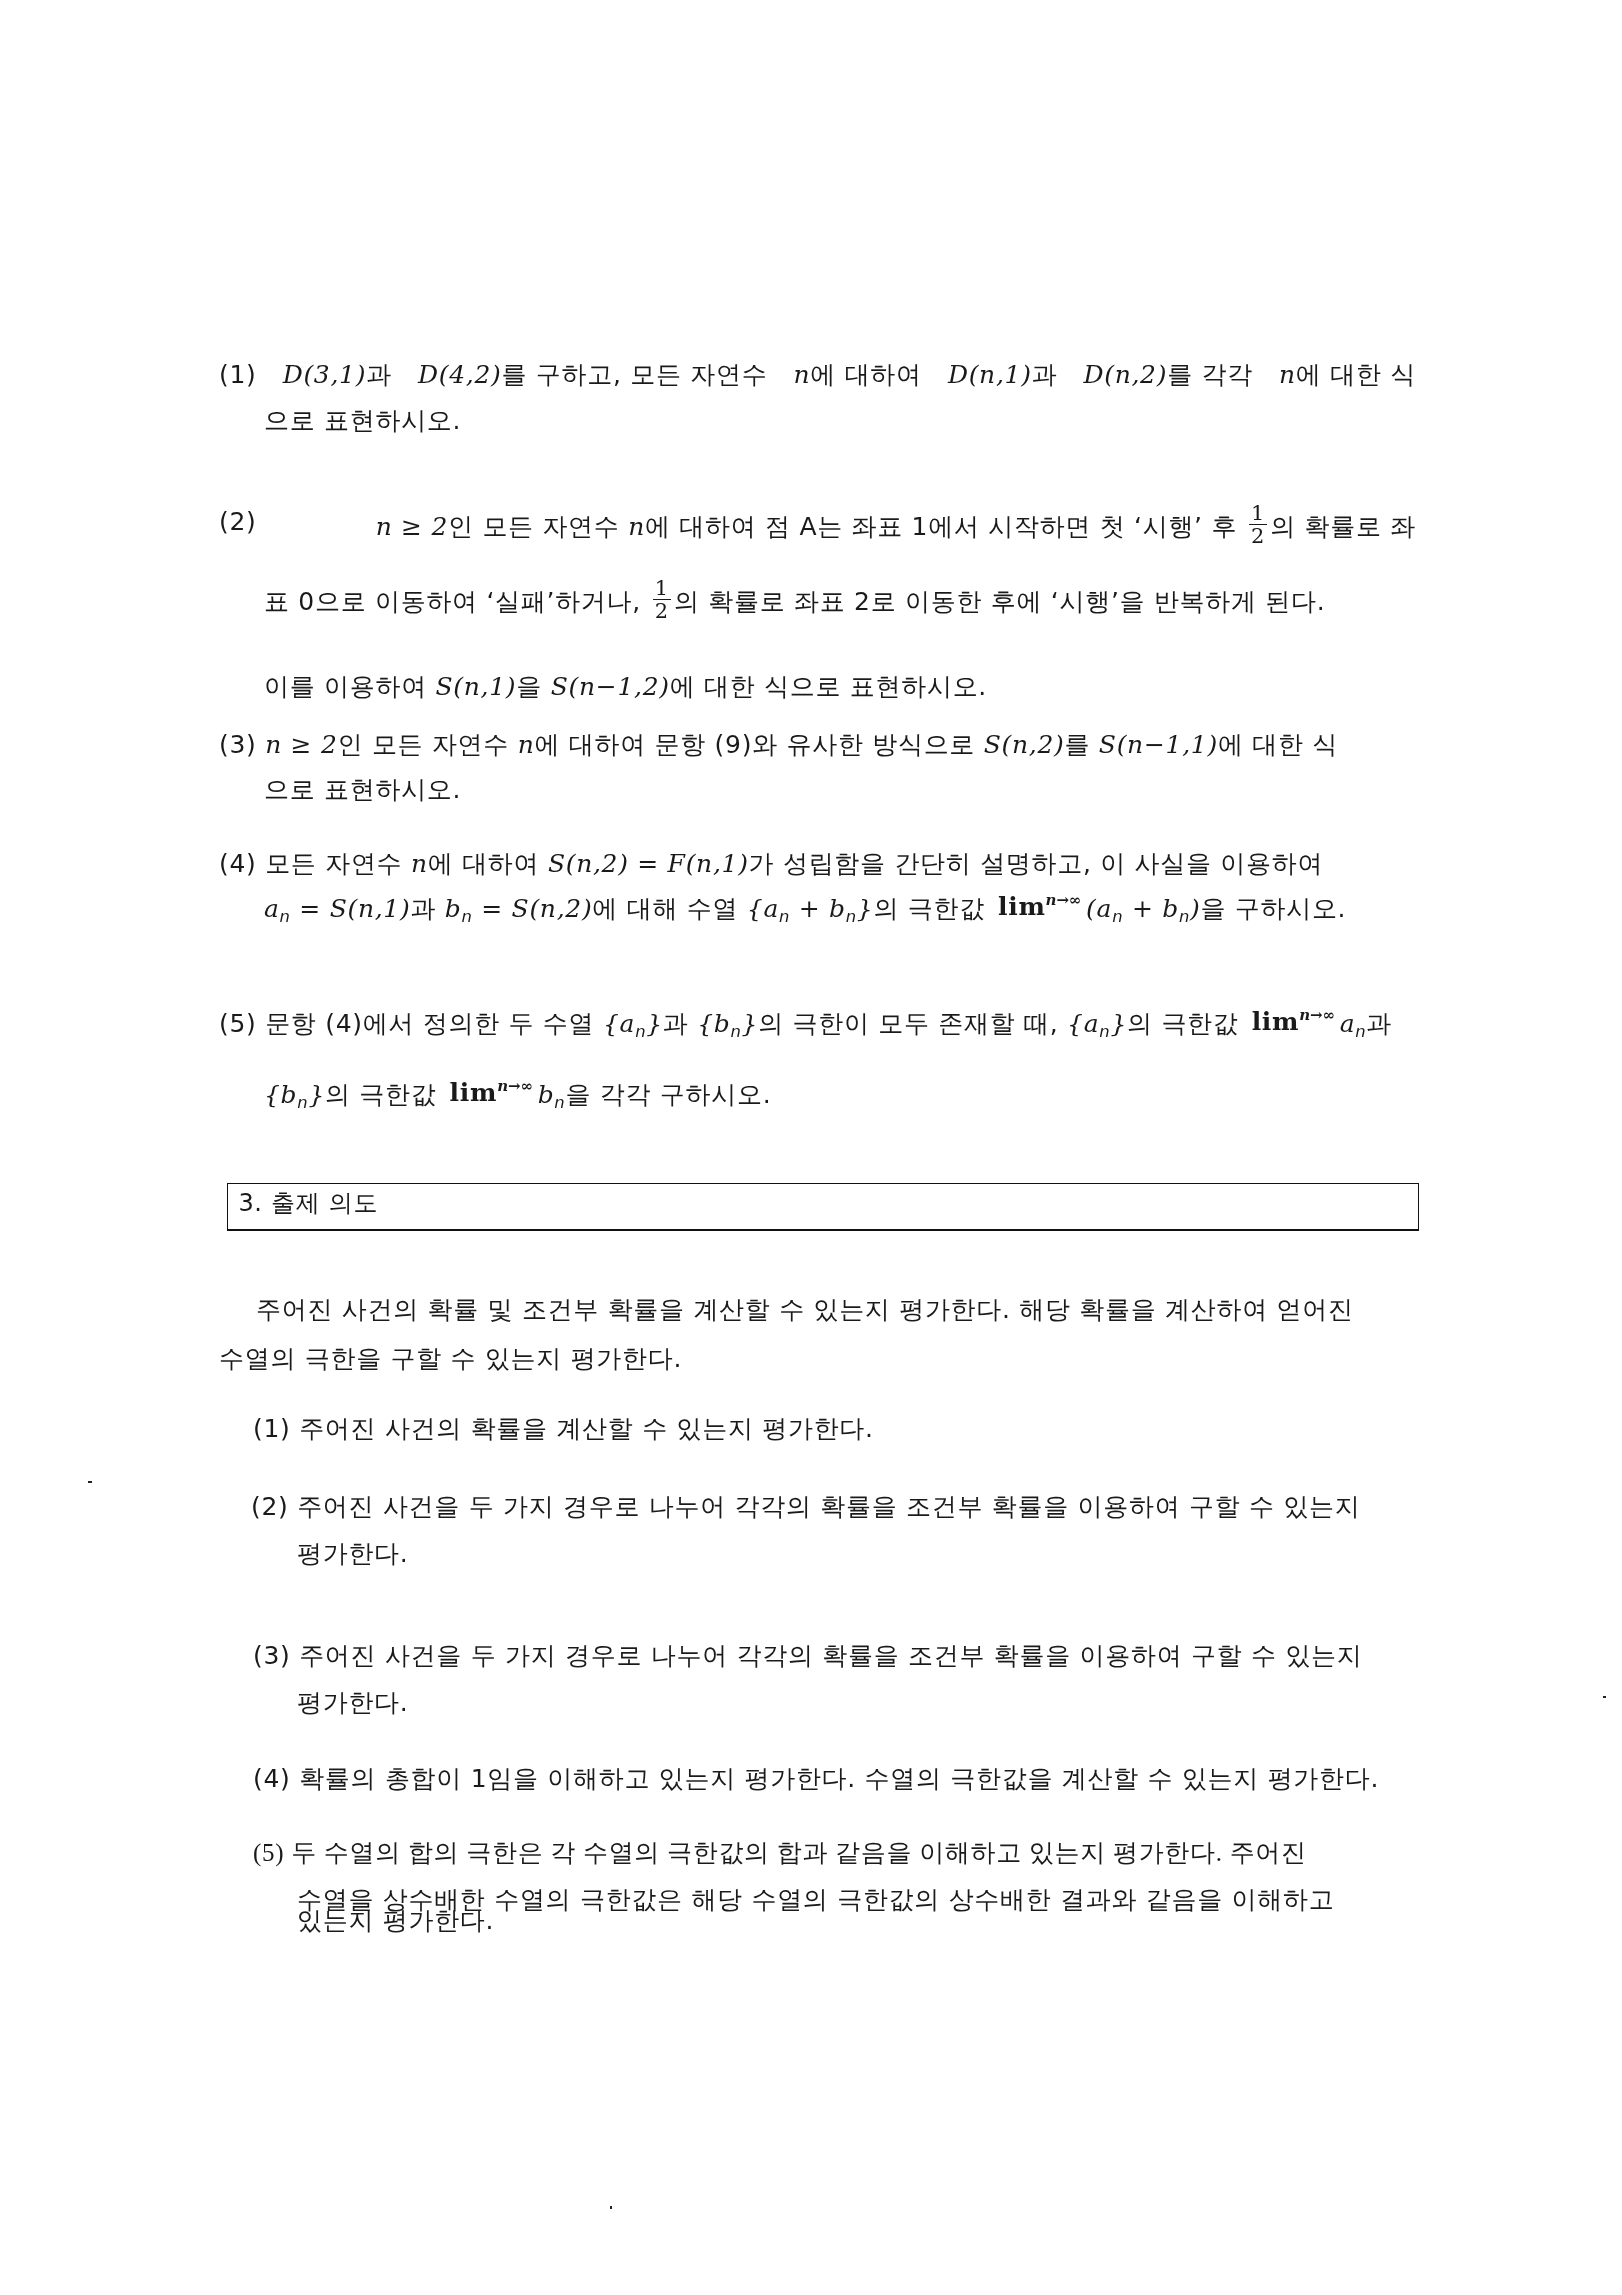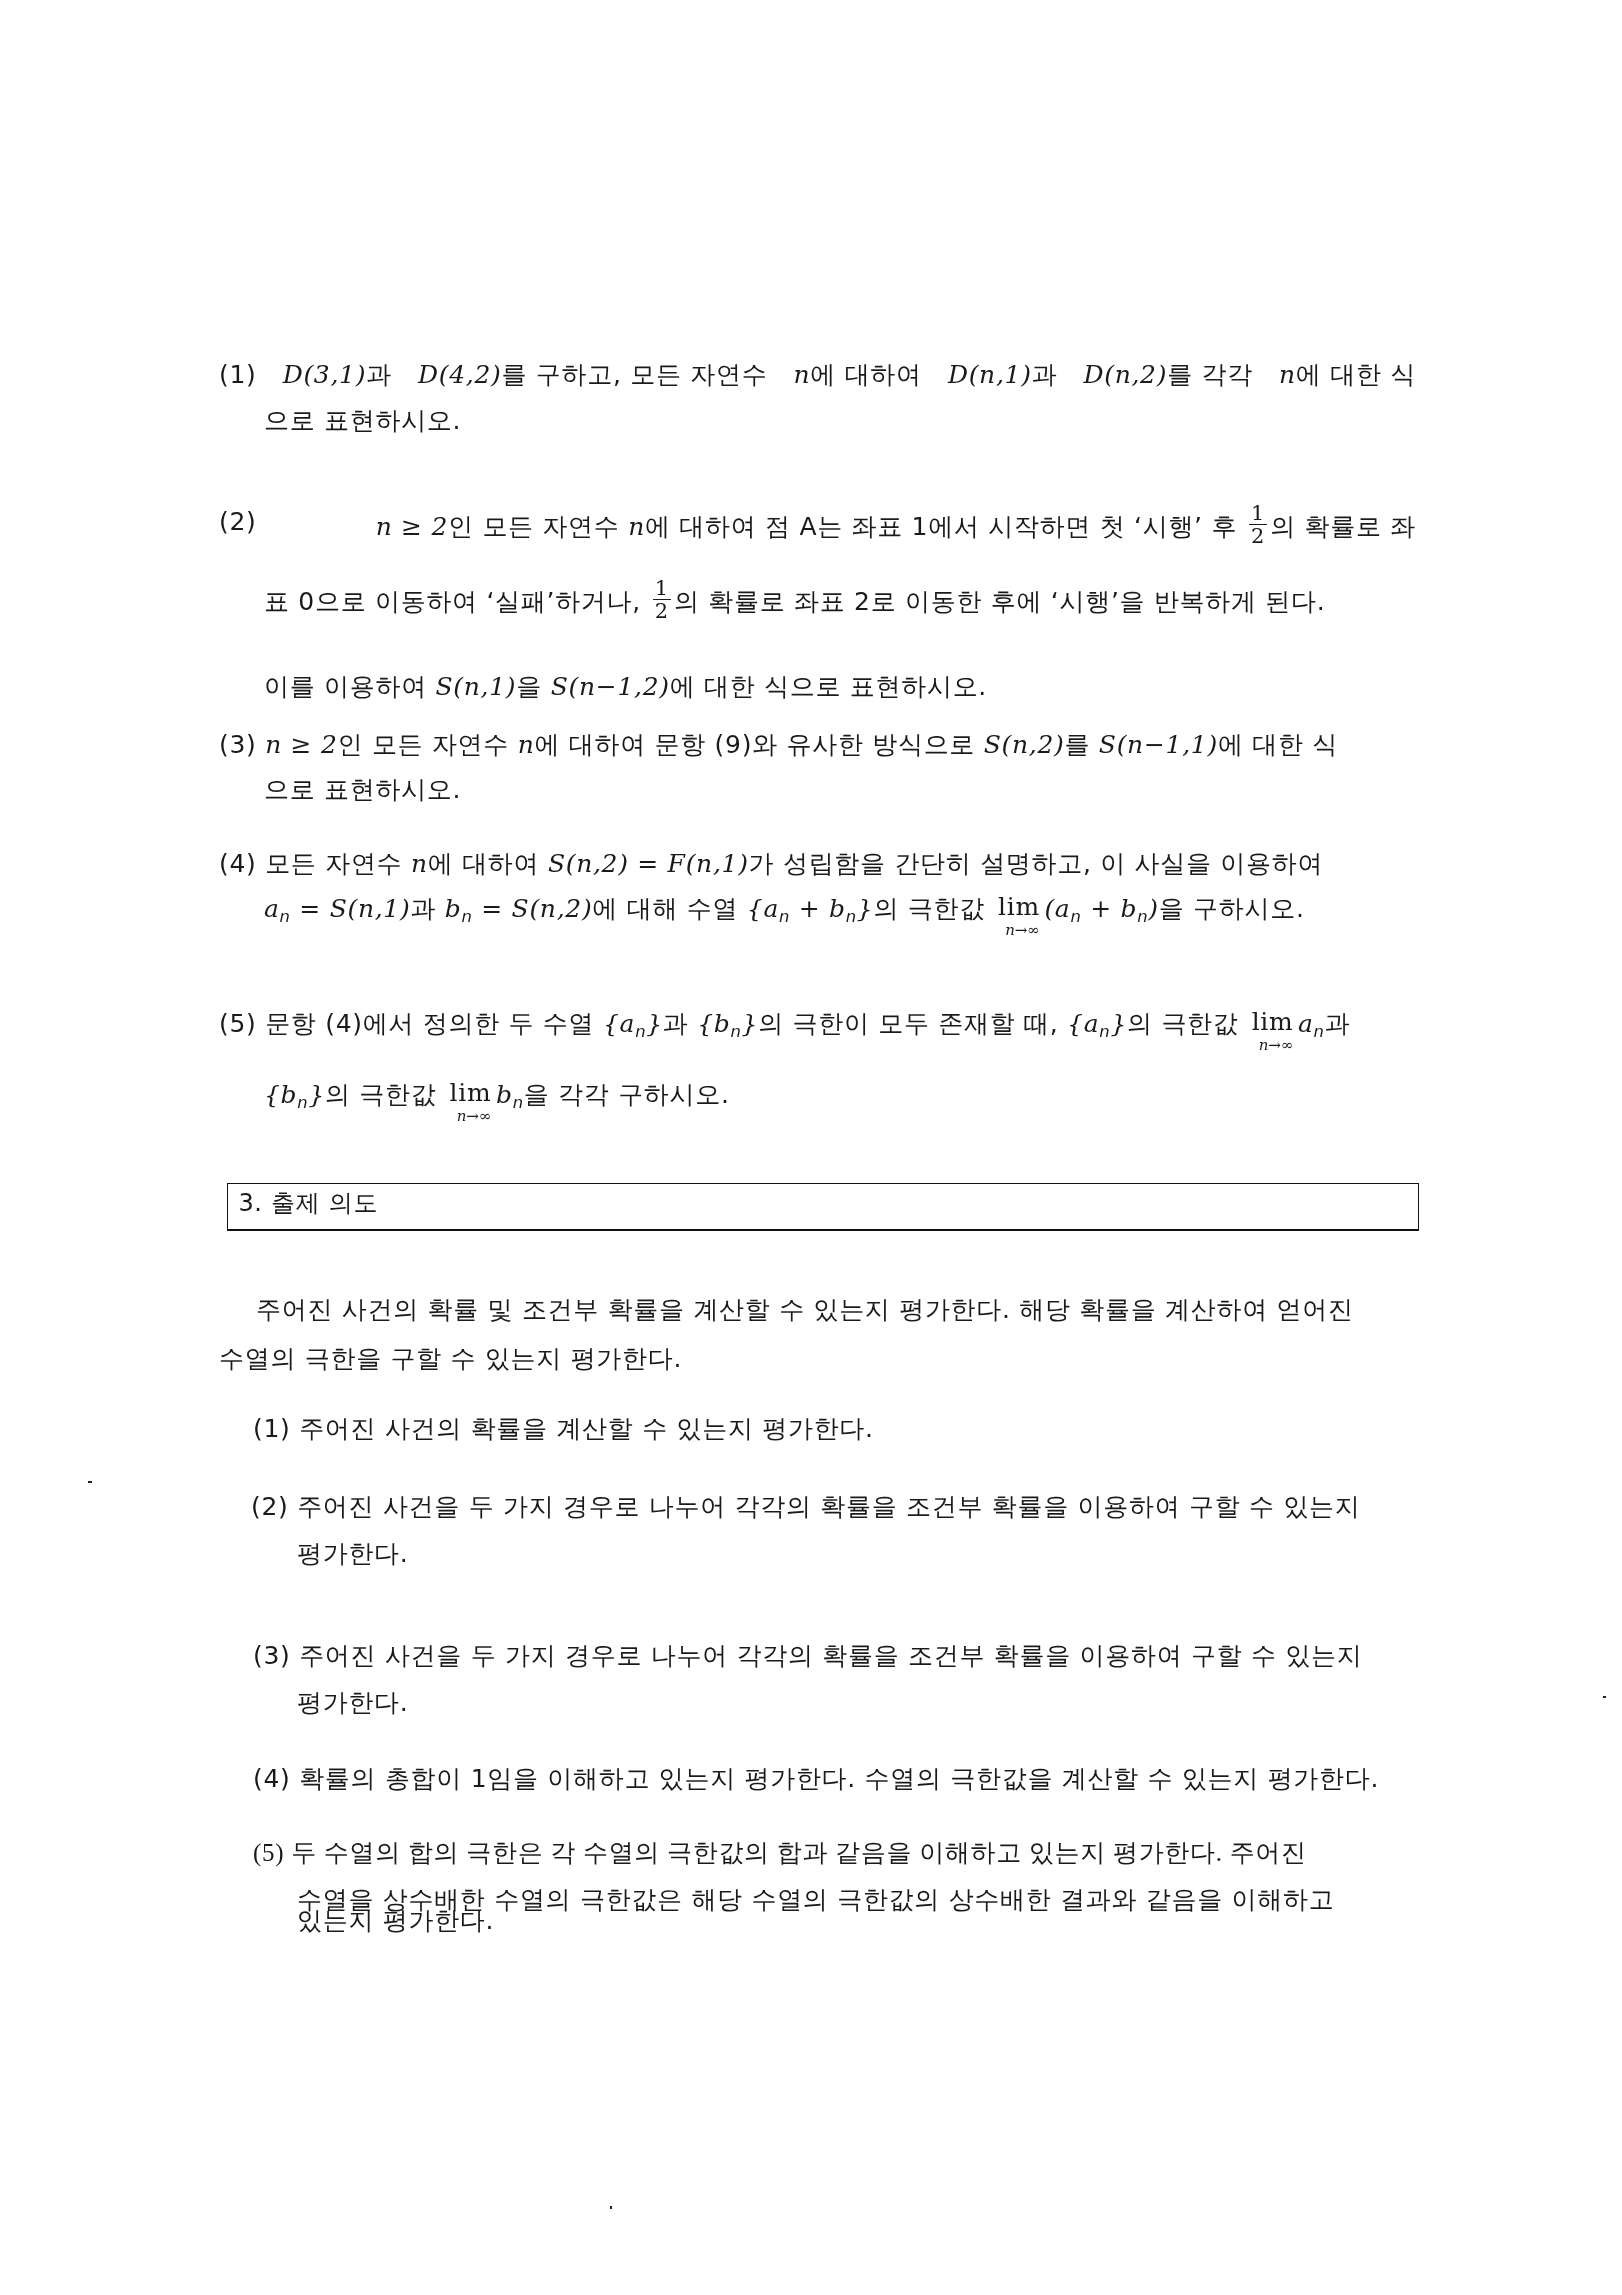--- a/index.html
+++ b/index.html
@@ -15,23 +15,23 @@
   }
   .just { display: flex; justify-content: space-between; }
   .mi { font-family: "DejaVu Serif", "Liberation Serif", serif; font-style: italic; }
   .frac {
     display: inline-flex; flex-direction: column; align-items: center;
     vertical-align: middle; font-family: "DejaVu Serif", serif;
     font-size: 21px; line-height: 22px; margin: 0 3px; position: relative; top: -3px;
   }
   .frac .num { border-bottom: 1.5px solid #1a1a1a; padding: 0 2.2px; }
   .lim {
-    display: inline-flex; flex-direction: column; align-items: flex-end;
+    display: inline-flex; flex-direction: row; align-items: flex-start;
     vertical-align: top; font-family: "DejaVu Serif", serif;
-    line-height: 30px; margin: 0 4.5px;
+    line-height: 30px; margin: 0 4.5px; font-weight: bold;
   }
   .lim .sub { font-size: 15px; line-height: 16.4px; font-style: italic; letter-spacing: 0; }
   sub.ix { font-size: 16.4px; font-style: italic; vertical-align: -4.5px; line-height: 0; }
   .section-box {
     position: absolute; left: 227px; top: 1183px; width: 1192px; height: 48px;
     border: 1.5px solid #111; border-bottom-width: 2.2px; box-sizing: border-box;
   }
   .section-title {
     position: absolute; left: 10.4px; top: 3px; font-size: 24px; line-height: 33px;
     font-family: "DejaVu Sans", sans-serif; letter-spacing: 0.7px;

